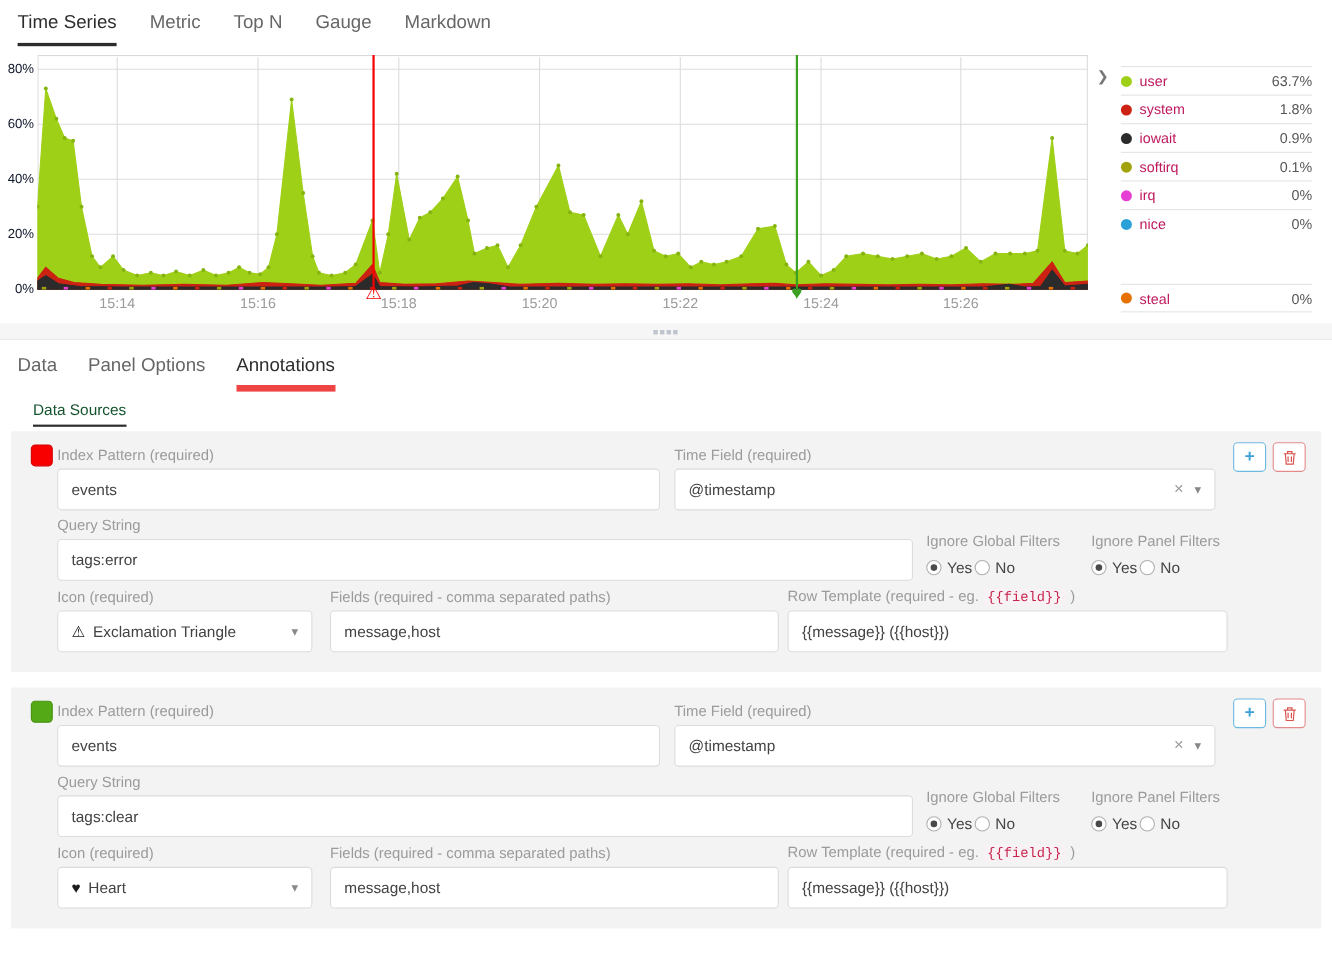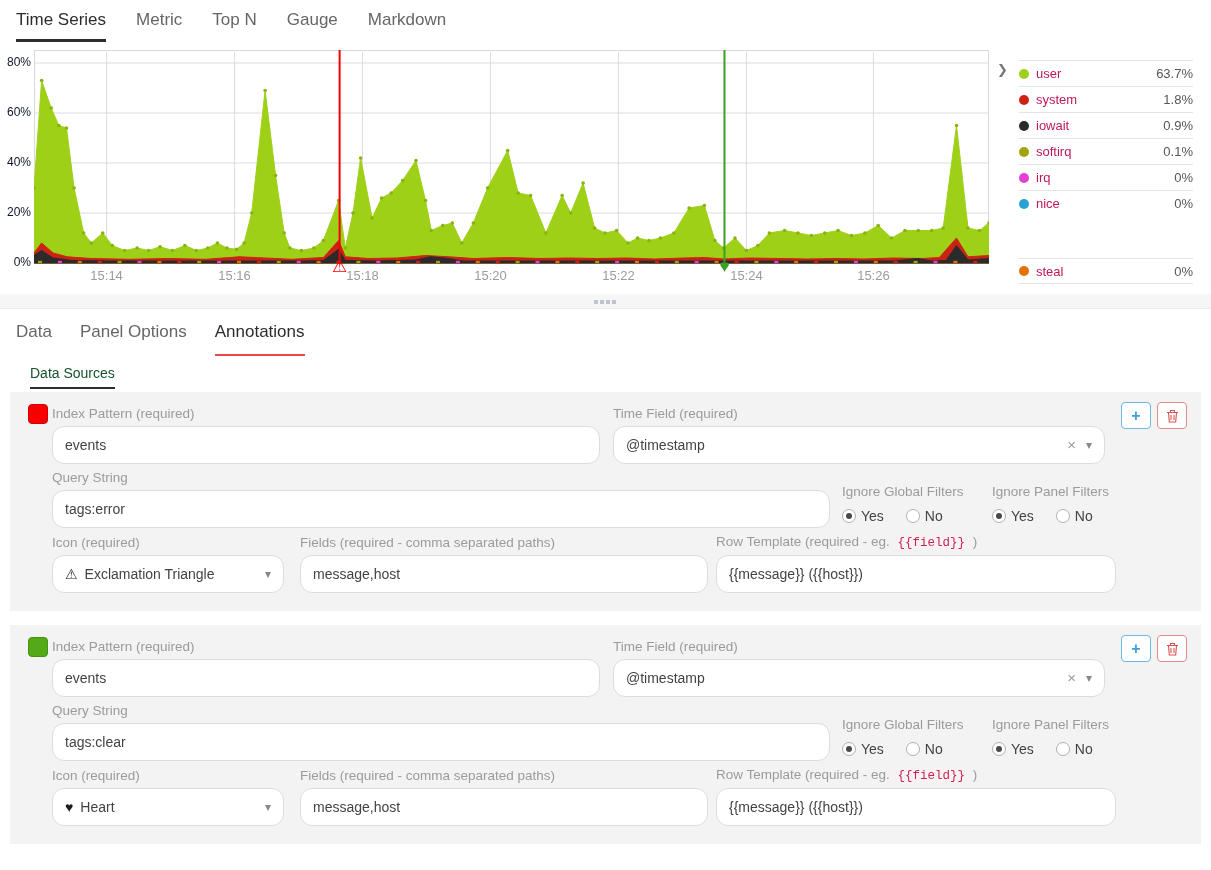--- a/index.html
+++ b/index.html
@@ -31,48 +31,48 @@
   .legend .lval { font-size:13px; color:#565656; }
 
   
   .grip-band { height:15px; background:#f6f6f6; border-bottom:1px solid #ececec; position:relative; cursor:row-resize; }
   .grip-dots { position:absolute; left:50%; top:6px; width:4px; height:4px; background:#bfc4ce;
                box-shadow:-12px 0 0 #bfc4ce,-6px 0 0 #bfc4ce,6px 0 0 #bfc4ce; }
 
   
   .section-tabs { display:flex; gap:28px; padding:13px 0 0 16px; height:47px; }
   .section-tabs .tab { font-size:17px; color:#666; padding-bottom:8px; cursor:pointer; }
-  .section-tabs .tab.active { color:#2d2d2d; border-bottom:2px solid #ef4444; }
+  .section-tabs .tab.active { color:#2d2d2d; border-bottom:6px solid #ef4444; }
   .subtabs { padding:8px 0 0 30px; height:36px; }
   .subtab { display:inline-block; font-size:14px; color:#14532d; padding-bottom:6px; border-bottom:2px solid #2d2d2d; cursor:pointer; }
 
   
   .source-panel { position:relative; background:#f3f3f3; margin:0 10px 14px 10px; padding:8px 16px 18px 42px; }
   .swatch { position:absolute; left:18px; top:12px; width:20px; height:20px; border-radius:4px; cursor:pointer; }
   .srow { display:flex; align-items:flex-end; margin-top:6px; }
   .srow .col label { display:block; font-size:13.5px; color:#9b9b9b; margin-bottom:5px; white-space:nowrap; }
-  .input, .select { background:#fff; border:1px solid #dcdcdc; border-radius:12px; height:38px; line-height:36px;
+  .input, .select { background:#fff; border:1px solid #dcdcdc; border-radius:4px; height:38px; line-height:36px;
                     padding:0 12px; font-size:14px; color:#434343; cursor:text; }
   .select { display:flex; align-items:center; cursor:pointer; }
   .select .val { flex:1 1 auto; }
   .select .clear { color:#9b9b9b; font-size:15px; margin-right:10px; cursor:pointer; }
   .select .caret { color:#888; font-size:12px; }
   .icon-glyph { margin-right:7px; font-size:14px; color:#1c1c1c; }
 
   .col-index { width:548px; }
   .col-time { flex:1 1 auto; margin-left:13px; margin-right:80px; }
   .panel-actions { position:absolute; right:14px; top:10px; display:flex; gap:6px; }
   .btn-add, .btn-del { width:30px; height:27px; border-radius:4px; background:#fff; cursor:pointer; display:flex; align-items:center; justify-content:center; }
   .btn-add { border:1px solid #6cb9e2; color:#3ea0d8; font-size:16px; font-weight:bold; }
   .btn-del { border:1px solid #e38a8a; }
 
   .col-query { width:778px; }
   .col-radio { margin-left:12px; width:150px; }
   .col-radio2 { width:170px; }
-  .radio-group { display:flex; align-items:center; gap:22px; height:24px; }
+  .radio-group { display:flex; align-items:center; gap:2px; height:24px; }
   .radio { display:flex; align-items:center; gap:5px; cursor:pointer; }
   .rb { width:14px; height:14px; border-radius:50%; border:1px solid #b0b0b0; background:#fff; position:relative; }
   .rb.checked::after { content:""; position:absolute; left:3px; top:3px; width:6px; height:6px; border-radius:50%; background:#4a4a4a; }
   .rlabel { font-size:14px; color:#434343; }
 
   .col-icon { width:232px; }
   .col-fields { width:408px; margin-left:16px; }
   .col-template { width:400px; margin-left:8px; }
   .col-template label { overflow:hidden; }
   code.chip { font-family:"Liberation Mono","DejaVu Sans Mono",monospace; font-size:12.5px; color:#c7254e; background:#f9f2f4; padding:1px 4px; border-radius:3px; }

